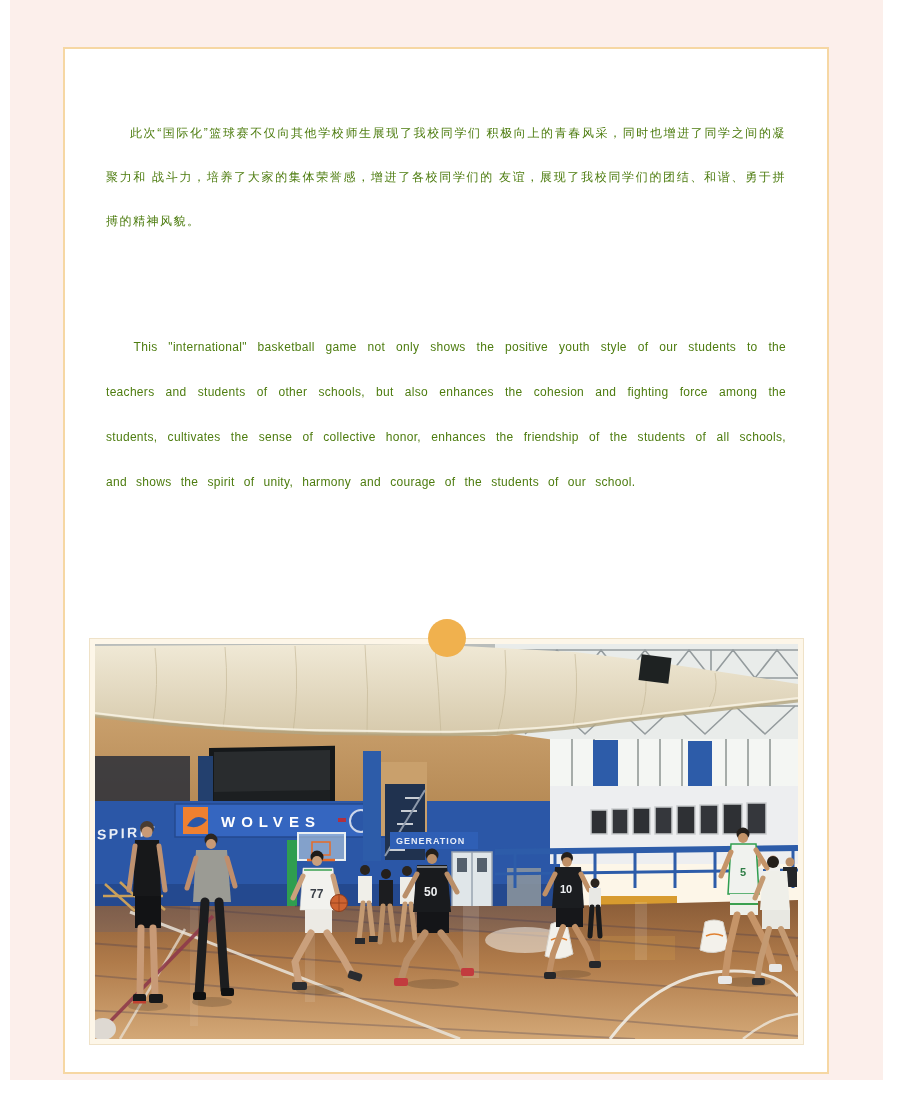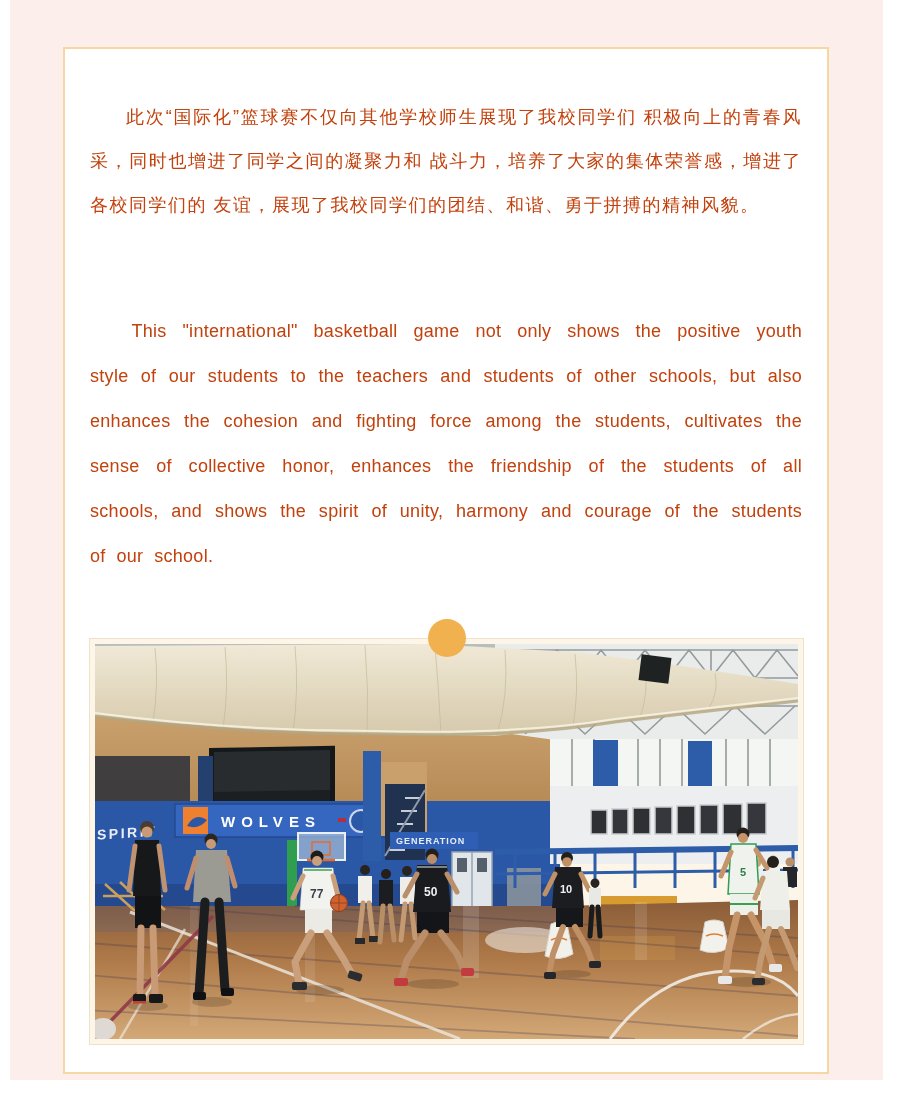--- a/index.html
+++ b/index.html
@@ -6,21 +6,21 @@
   body{
     width:898px;height:1096px;position:relative;background:#ffffff;
     font-family:"Liberation Sans","DejaVu Sans",sans-serif;overflow:hidden;
   }
   .pink-panel{position:absolute;left:10px;top:0;width:873px;height:1080px;background:#fcefeb;}
   .card{
     position:absolute;left:53px;top:47px;width:762px;height:1023px;
     background:#ffffff;border:2px solid #f6d7a3;
   }
   .card-inner{position:absolute;left:0;top:0;right:0;bottom:0;padding:46px 25px 0 25px;}
-  p.para{margin:0;color:#c2410c;font-size:18px;text-align:justify;}
+  p.para{margin:16px;color:#4d7c0f;font-size:12px;text-align:justify;}
   p.cn{line-height:44px;letter-spacing:1.5px;text-indent:2em;min-height:176px;}
   p.en{margin-top:38px;line-height:45px;letter-spacing:0.3px;word-spacing:5.5px;text-indent:2.3em;min-height:270px;}
   .photo-block{position:absolute;left:24px;top:589px;width:715px;height:407px;}
   .accent-dot{
     position:absolute;top:-19px;left:50%;transform:translateX(-50%);
     width:38px;height:38px;border-radius:50%;background:#f0b14e;z-index:3;
   }
   .photo-frame{
     position:absolute;left:0;top:0;width:703px;height:395px;
     background:#fdf6e8;border:1px solid #efe2c8;padding:5px;z-index:1;

